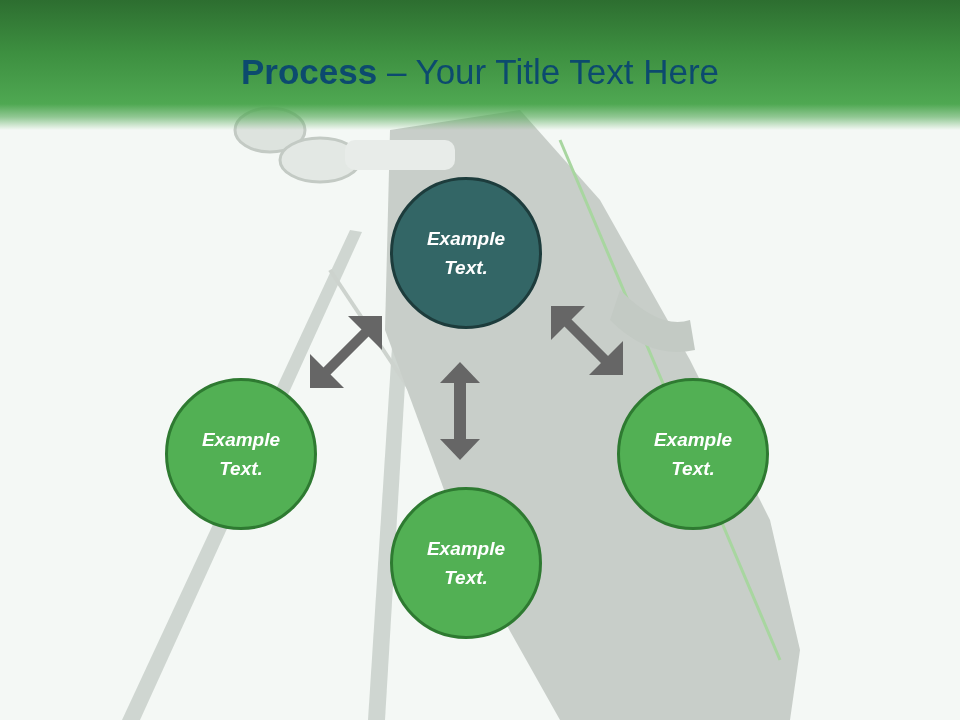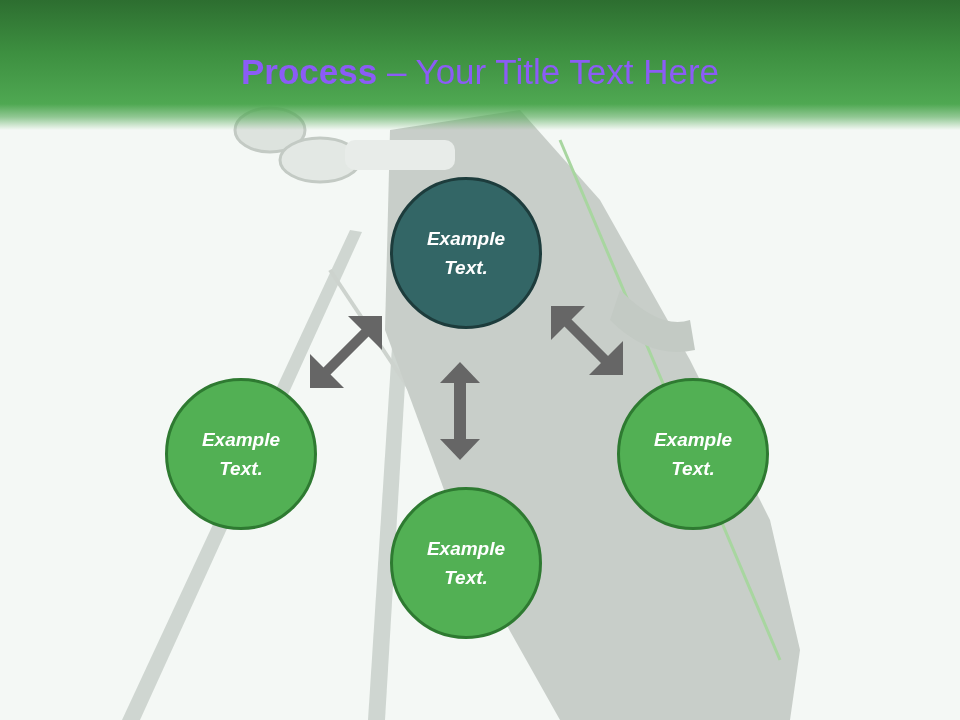--- a/index.html
+++ b/index.html
@@ -1,19 +1,19 @@
 <!DOCTYPE html>
 <html><head>
 <meta charset="utf-8">
 <style>
   html, body { margin:0; padding:0; }
   body { width:960px; height:720px; position:relative; overflow:hidden; background:#f4f8f5; font-family:"Liberation Sans", sans-serif; }
   .header { position:absolute; left:0; top:0; width:960px; height:130px;
     background:linear-gradient(to bottom, #2d6e30 0%, #3d8f40 40%, #4fa852 80%, rgba(79,168,82,0.6) 90%, rgba(244,248,245,0) 100%); z-index:2; }
-  .title { position:absolute; top:52px; left:0; width:960px; text-align:center; color:#8b5cf6; font-size:35px; z-index:3; white-space:nowrap; }
+  .title { position:absolute; top:52px; left:0; width:960px; text-align:center; color:#0c4a6e; font-size:35px; z-index:3; white-space:nowrap; }
   .title .bold { font-weight:bold; }
   .bg-photo { position:absolute; left:0; top:0; width:960px; height:720px; z-index:1; }
   .circle { position:absolute; width:152px; height:152px; border-radius:50%; box-sizing:border-box; display:flex; flex-direction:column; align-items:center; justify-content:center; color:#fff; font-style:italic; font-weight:bold; font-size:19px; line-height:29px; z-index:4; text-align:right; }
   .circle.teal { background:#336666; border:3px solid #1d3c3c; }
   .circle.green { background:#52b054; border:3px solid #2e7a31; }
   .arrows { position:absolute; left:0; top:0; z-index:4; }
 </style>
 </head>
 <body>
 

